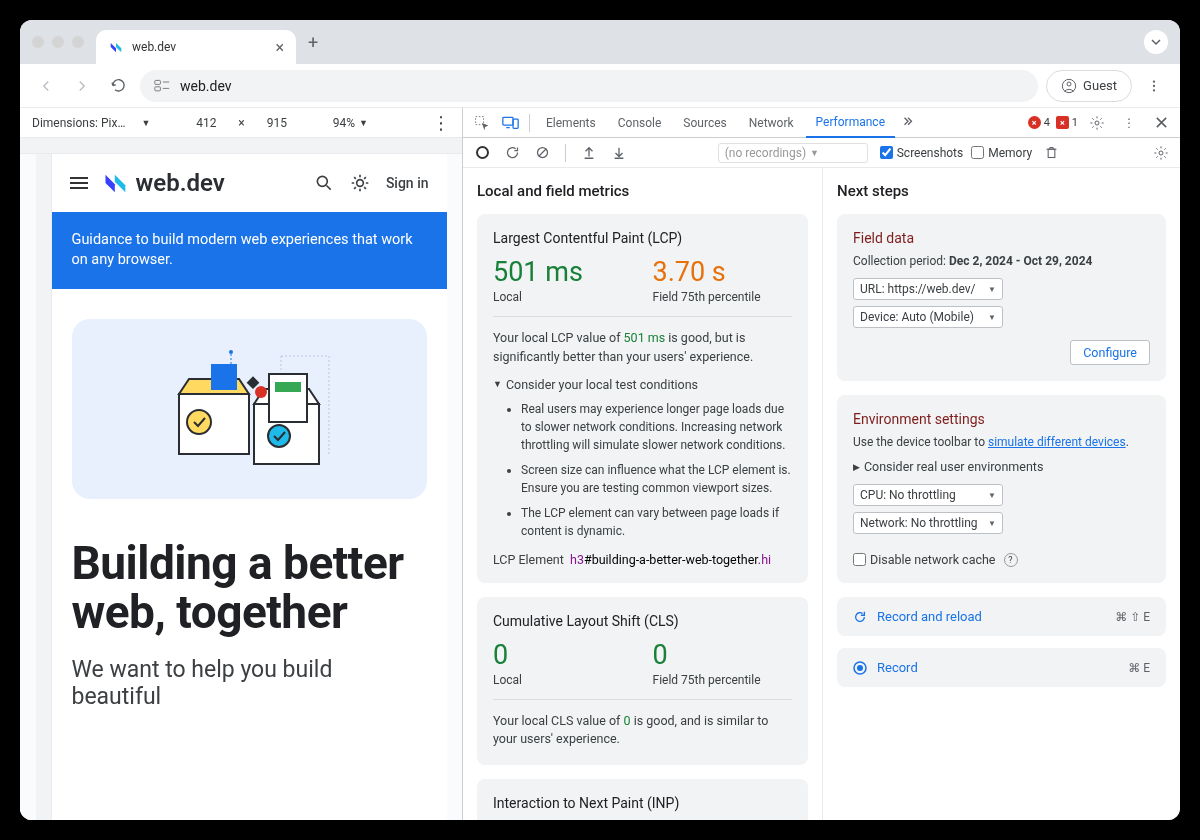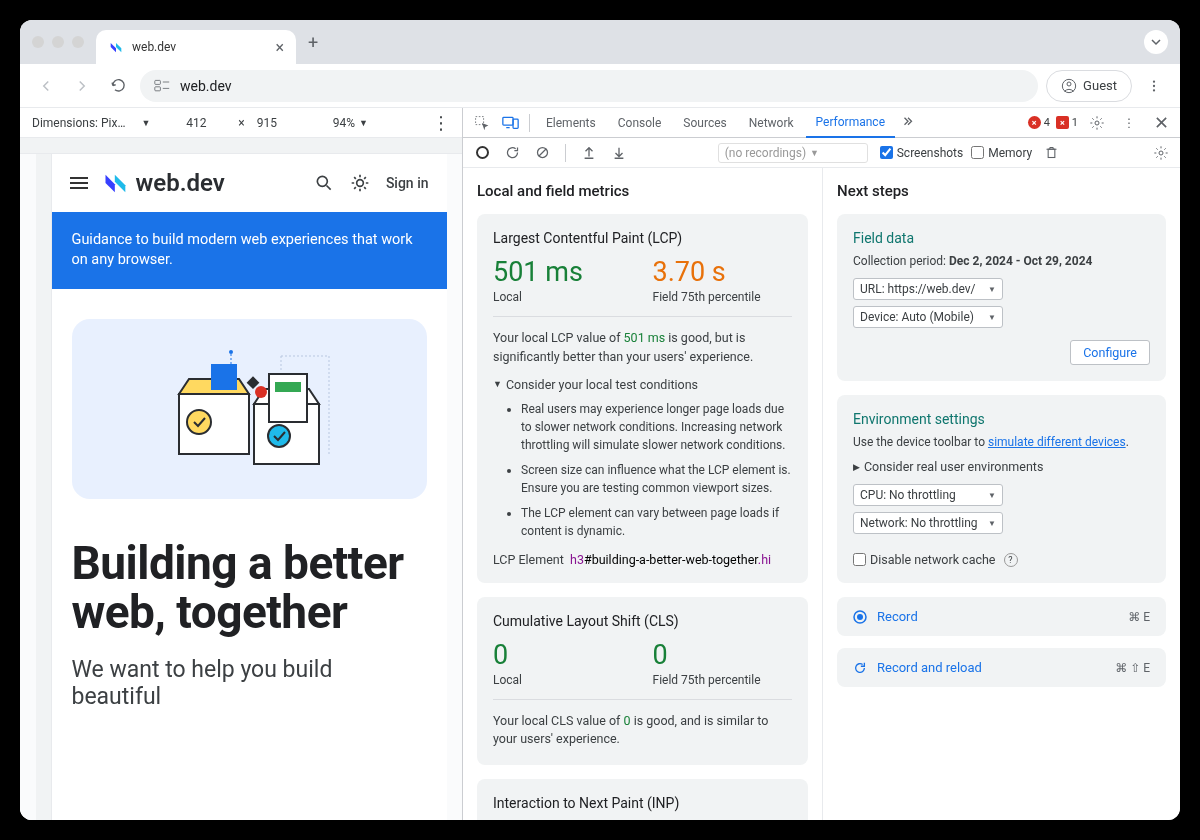--- a/index.html
+++ b/index.html
@@ -24,21 +24,21 @@
     .guest-icon { width: 16px; height: 16px; }
     
     
     .content { flex: 1; display: flex; overflow: hidden; }
     
     
     .device-pane { width: 443px; display: flex; flex-direction: column; background: #fff; border-right: 1px solid #cbcdd1; }
     .device-toolbar { height: 30px; background: #fff; border-bottom: 1px solid #e8eaed; display: flex; align-items: center; padding: 0 12px; font-size: 12px; color: #3c4043; gap: 6px; position: relative; }
     .device-dim-sel { display: flex; align-items: center; gap: 16px; }
     .device-dims { display: flex; align-items: center; gap: 12px; margin-left: 30px; }
-    .device-input { width: 40px; }
+    .device-input { width: 40px; text-align: center; }
     .device-zoom { margin-left: 30px; display: flex; align-items: center; gap: 4px; }
     .device-menu { margin-left: auto; font-size: 18px; }
     .ruler-h { height: 16px; background: #f1f3f4; border-bottom: 1px solid #e8eaed; }
     .device-viewport { flex: 1; background: #fafbfc; display: flex; justify-content: center; overflow: hidden; }
     .ruler-v { width: 16px; background: #f1f3f4; border-right: 1px solid #e8eaed; }
     .device-frame { display: flex; }
     .device-content { width: 395px; background: #fff; overflow: hidden; }
     
     
     .wd-header { height: 58px; display: flex; align-items: center; padding: 0 18px; gap: 14px; }
@@ -97,21 +97,21 @@
     .disclosure { display: flex; align-items: center; gap: 4px; margin-top: 10px; font-size: 12.5px; }
     .disclosure::before { content: '▼'; font-size: 9px; }
     .disclosure.closed::before { content: '▶'; }
     .bullet-list { margin: 8px 0 0 28px; font-size: 12px; line-height: 1.5; }
     .bullet-list li { margin-bottom: 7px; }
     .lcp-el { margin-top: 12px; font-size: 12.5px; }
     .lcp-el .tag { color: #881391; }
     .lcp-el .id { color: #000000; }
     
     .side-card { background: #f1f3f4; border-radius: 8px; padding: 16px; margin-bottom: 14px; font-size: 12.5px; color: #3c4043; }
-    .side-h { font-size: 14px; color: #0f766e; margin-bottom: 8px; }
+    .side-h { font-size: 14px; color: #7f1d1d; margin-bottom: 8px; }
     .side-sub { font-size: 12px; margin-bottom: 10px; }
     .sel-box { display: inline-flex; align-items: center; border: 1px solid #bdc1c6; background: #fff; border-radius: 3px; height: 22px; padding: 0 6px; font-size: 12px; margin-bottom: 6px; min-width: 150px; justify-content: space-between; gap: 6px; }
     .sel-box::after { content: '▼'; font-size: 8px; color: #5f6368; }
     .config-btn { display: block; margin-left: auto; margin-top: 6px; border: 1px solid #bdc1c6; background: #fff; border-radius: 3px; padding: 4px 12px; color: #1a73e8; font-size: 12.5px; width: fit-content; }
     .link { color: #1a73e8; text-decoration: underline; }
     .help-icon { display: inline-flex; width: 14px; height: 14px; border: 1px solid #999; border-radius: 50%; align-items: center; justify-content: center; font-size: 9px; margin-left: 4px; }
     .action-card { background: #f1f3f4; border-radius: 8px; padding: 12px 16px; margin-bottom: 12px; display: flex; align-items: center; gap: 10px; font-size: 13px; color: #1a73e8; }
     .action-shortcut { margin-left: auto; font-size: 12px; color: #5f6368; font-family: inherit; }
     .rec-icon { width: 14px; height: 14px; }
     
@@ -486,35 +486,35 @@
             <div style="height:12px"></div>
             <label class="dt-check">
               <input type="checkbox" style="">
               <span>Disable network cache</span>
               <span class="help-icon">?</span>
             </label>
           </div>
 
           <div class="action-card">
             <span class="rec-icon">
+              <svg viewBox="0 0 16 16">
+                  <path d="M13 8 a5 5 0 1 1 -2 -4 M13 2 l0 4 l-4 0" stroke="#1a73e8" stroke-width="1.5" fill="none"></path>
+                </svg>
+            </span>
+            <span>Record and reload</span>
+            <span class="action-shortcut">⌘ ⇧ E</span>
+          </div>
+
+          <div class="action-card">
+            <span class="rec-icon">
               <svg viewBox="0 0 14 14">
                   <circle cx="7" cy="7" r="6" stroke="#1a73e8" stroke-width="1.5" fill="none"></circle>
                   <circle cx="7" cy="7" r="3" fill="#1a73e8"></circle>
                 </svg>
             </span>
             <span>Record</span>
             <span class="action-shortcut">⌘ E</span>
           </div>
-
-          <div class="action-card">
-            <span class="rec-icon">
-              <svg viewBox="0 0 16 16">
-                  <path d="M13 8 a5 5 0 1 1 -2 -4 M13 2 l0 4 l-4 0" stroke="#1a73e8" stroke-width="1.5" fill="none"></path>
-                </svg>
-            </span>
-            <span>Record and reload</span>
-            <span class="action-shortcut">⌘ ⇧ E</span>
-          </div>
         </div>
       </div>
     </div>
   </div>
 </div>
 
 </body></html>

